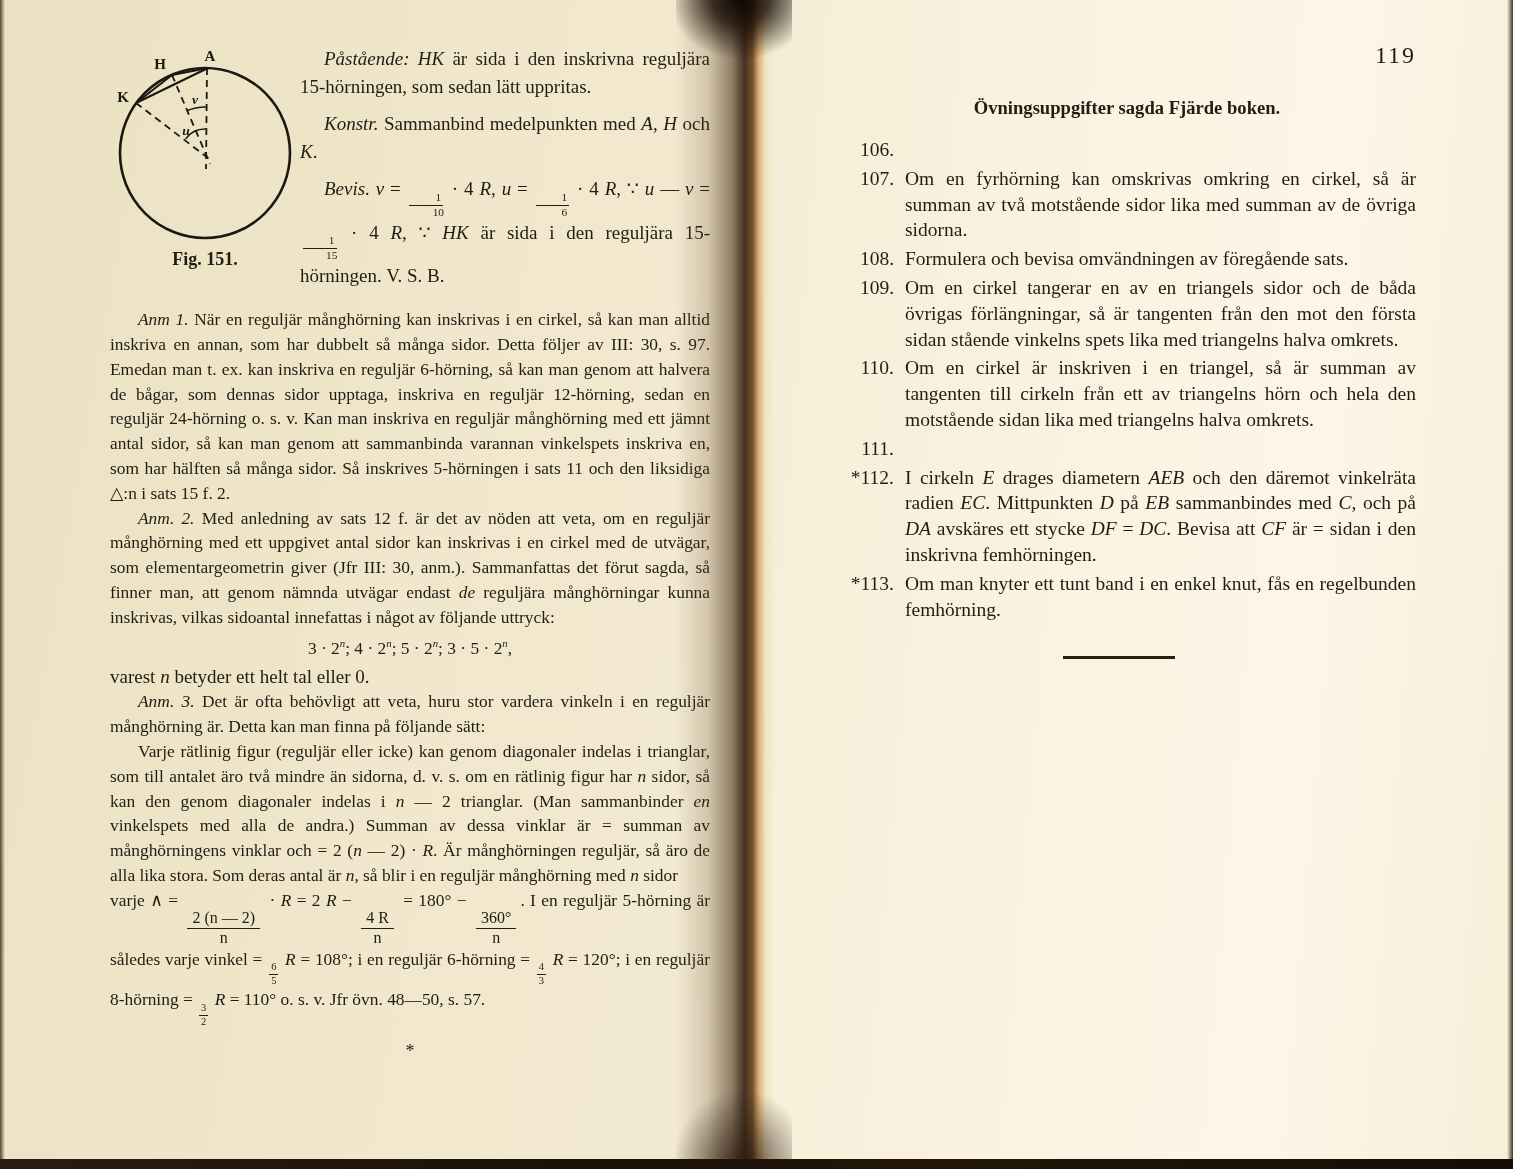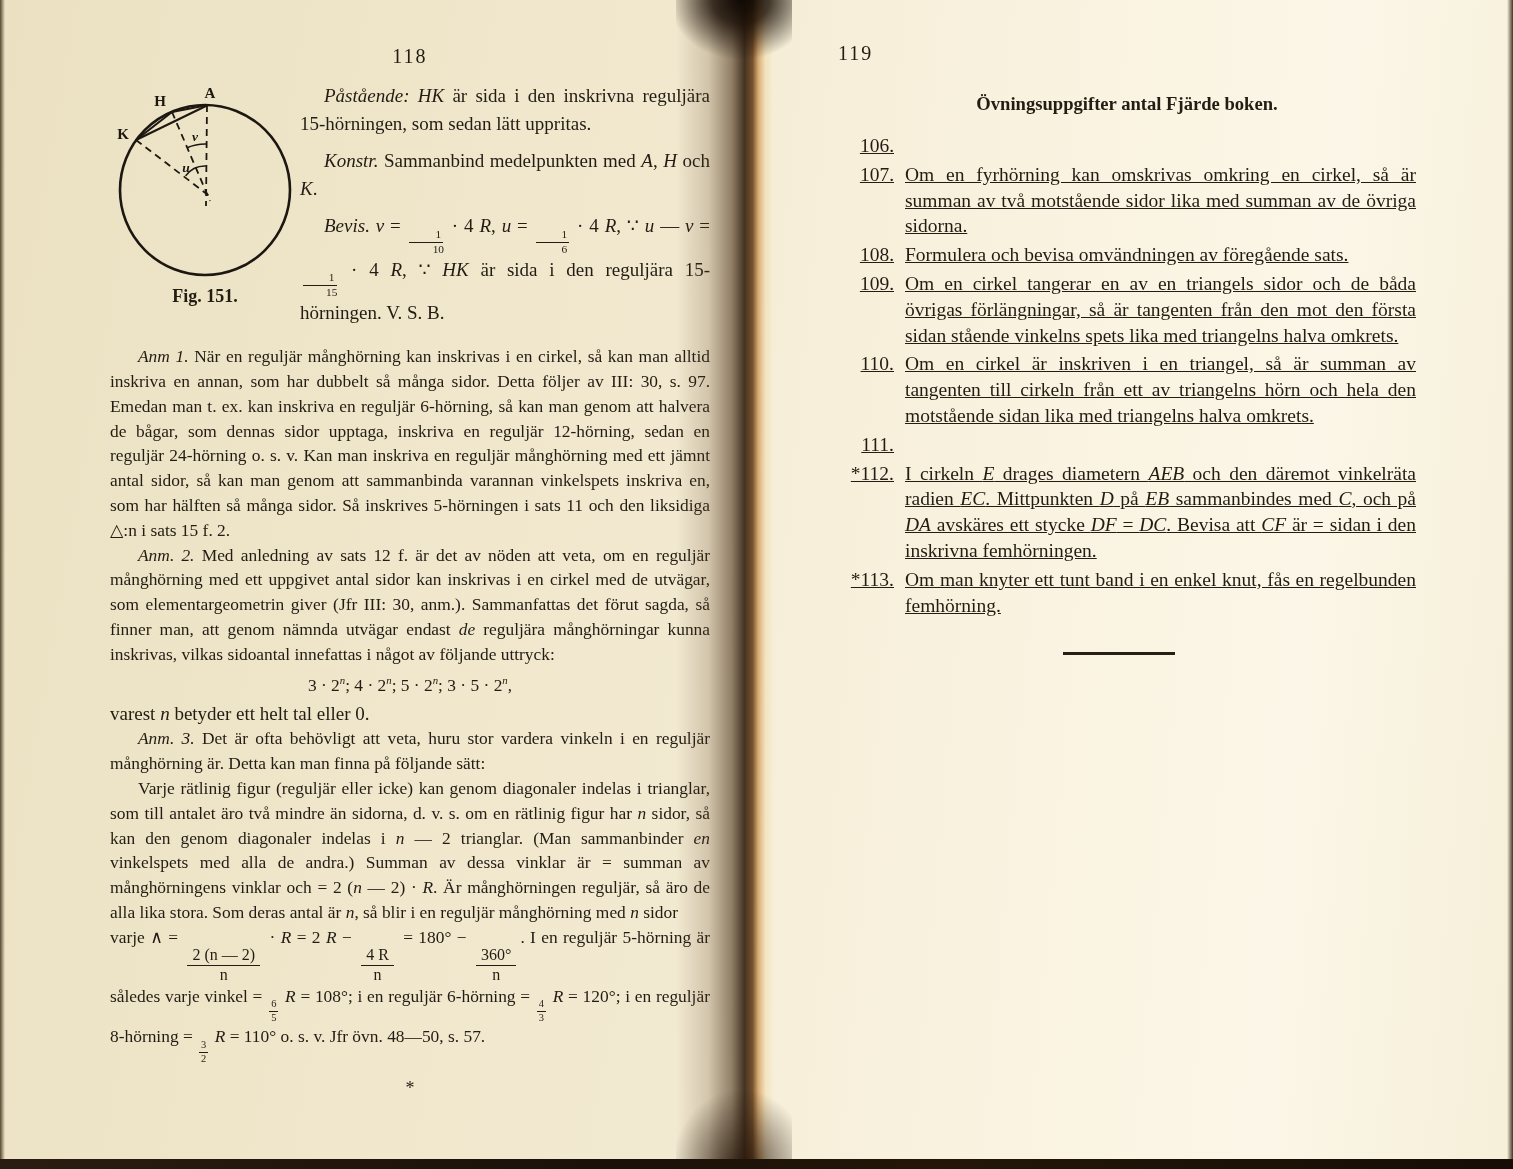--- a/index.html
+++ b/index.html
@@ -59,39 +59,38 @@
   sup{font-size:0.62em;font-style:italic;line-height:0;}
   
   .frac{display:inline-flex;flex-direction:column;align-items:center;
         vertical-align:-0.5em;line-height:1.05;font-size:0.6em;margin:0 2px;}
   .frac .fn{border-bottom:1.3px solid #221c13;padding:0 2px 1px 2px;}
   .frac .fd{padding-top:1px;}
   .frac.big{font-size:0.92em;vertical-align:-1.05em;margin:0 4px;}
   .frac.big .fn{padding:0 5px 2px 5px;border-bottom-width:1.6px;}
   
   .col-right{position:absolute;left:838px;top:42px;width:578px;}
-  .pageno-r{text-align:left;font-size:20px;letter-spacing:2px;margin:0 0 28px 0;}
+  .pageno-r{text-align:right;font-size:24px;letter-spacing:2px;margin:0 0 28px 0;}
   .ex-heading{text-align:center;font-weight:bold;font-size:18.6px;margin:0 0 18px 0;}
-  .ex-item{display:flex;margin-bottom:3px;text-decoration:underline;}
+  .ex-item{display:flex;margin-bottom:3px;}
   .ex-num{flex:0 0 56px;text-align:right;padding-right:11px;font-size:19.5px;line-height:25.8px;white-space:nowrap;}
   .ex-text{flex:1;font-size:19.5px;line-height:25.8px;text-align:justify;}
   .divider{width:112px;height:3px;background:#281f14;margin:34px auto 0 auto;transform:translateX(-8px);}
   
   .fl{stroke:#1d1712;fill:none;}
 </style>
 </head>
 <body>
 
 <div class="canvas">
 
   <div class="page left"></div>
   <div class="page right"></div>
 
   <div class="col-left">
-    <div class="pageno">118</div>
 
     <div class="figrow">
       <div class="figcol">
         <svg width="190" height="202" viewBox="0 0 190 202">
 
           <circle class="fl" cx="95" cy="108" r="85" stroke-width="2.6"></circle>
 
           <path class="fl" stroke-width="2.1" d="M98,23 L62,30"></path>
           <path class="fl" stroke-width="2.1" d="M98,23 L26,58"></path>
           <path class="fl" stroke-width="2.1" d="M62,30 L26,58"></path>
@@ -151,21 +150,21 @@
           <span class="fd">3</span>
         </span><span> </span><span class="it">R</span><span> = 120°; i en reguljär 8-hörning = </span><span class="frac">
           <span class="fn">3</span>
           <span class="fd">2</span>
         </span><span> </span><span class="it">R</span><span> = 110° o. s. v. Jfr övn. 48—50, s. 57.</span></p>
     <div class="star">*</div>
   </div>
 
   <div class="col-right">
     <div class="pageno-r">119</div>
-    <div class="ex-heading">Övningsuppgifter antal Fjärde boken.</div>
+    <div class="ex-heading">Övningsuppgifter sagda Fjärde boken.</div>
 
     <div class="ex-item">
       <div class="ex-num">106.</div>
     </div>
     <div class="ex-item">
       <div class="ex-num">107.</div>
       <div class="ex-text"><span>Om en fyrhörning kan omskrivas omkring en cirkel, så är summan av två motstående sidor lika med summan av de övriga sidorna.</span></div>
     </div>
     <div class="ex-item">
       <div class="ex-num">108.</div>

